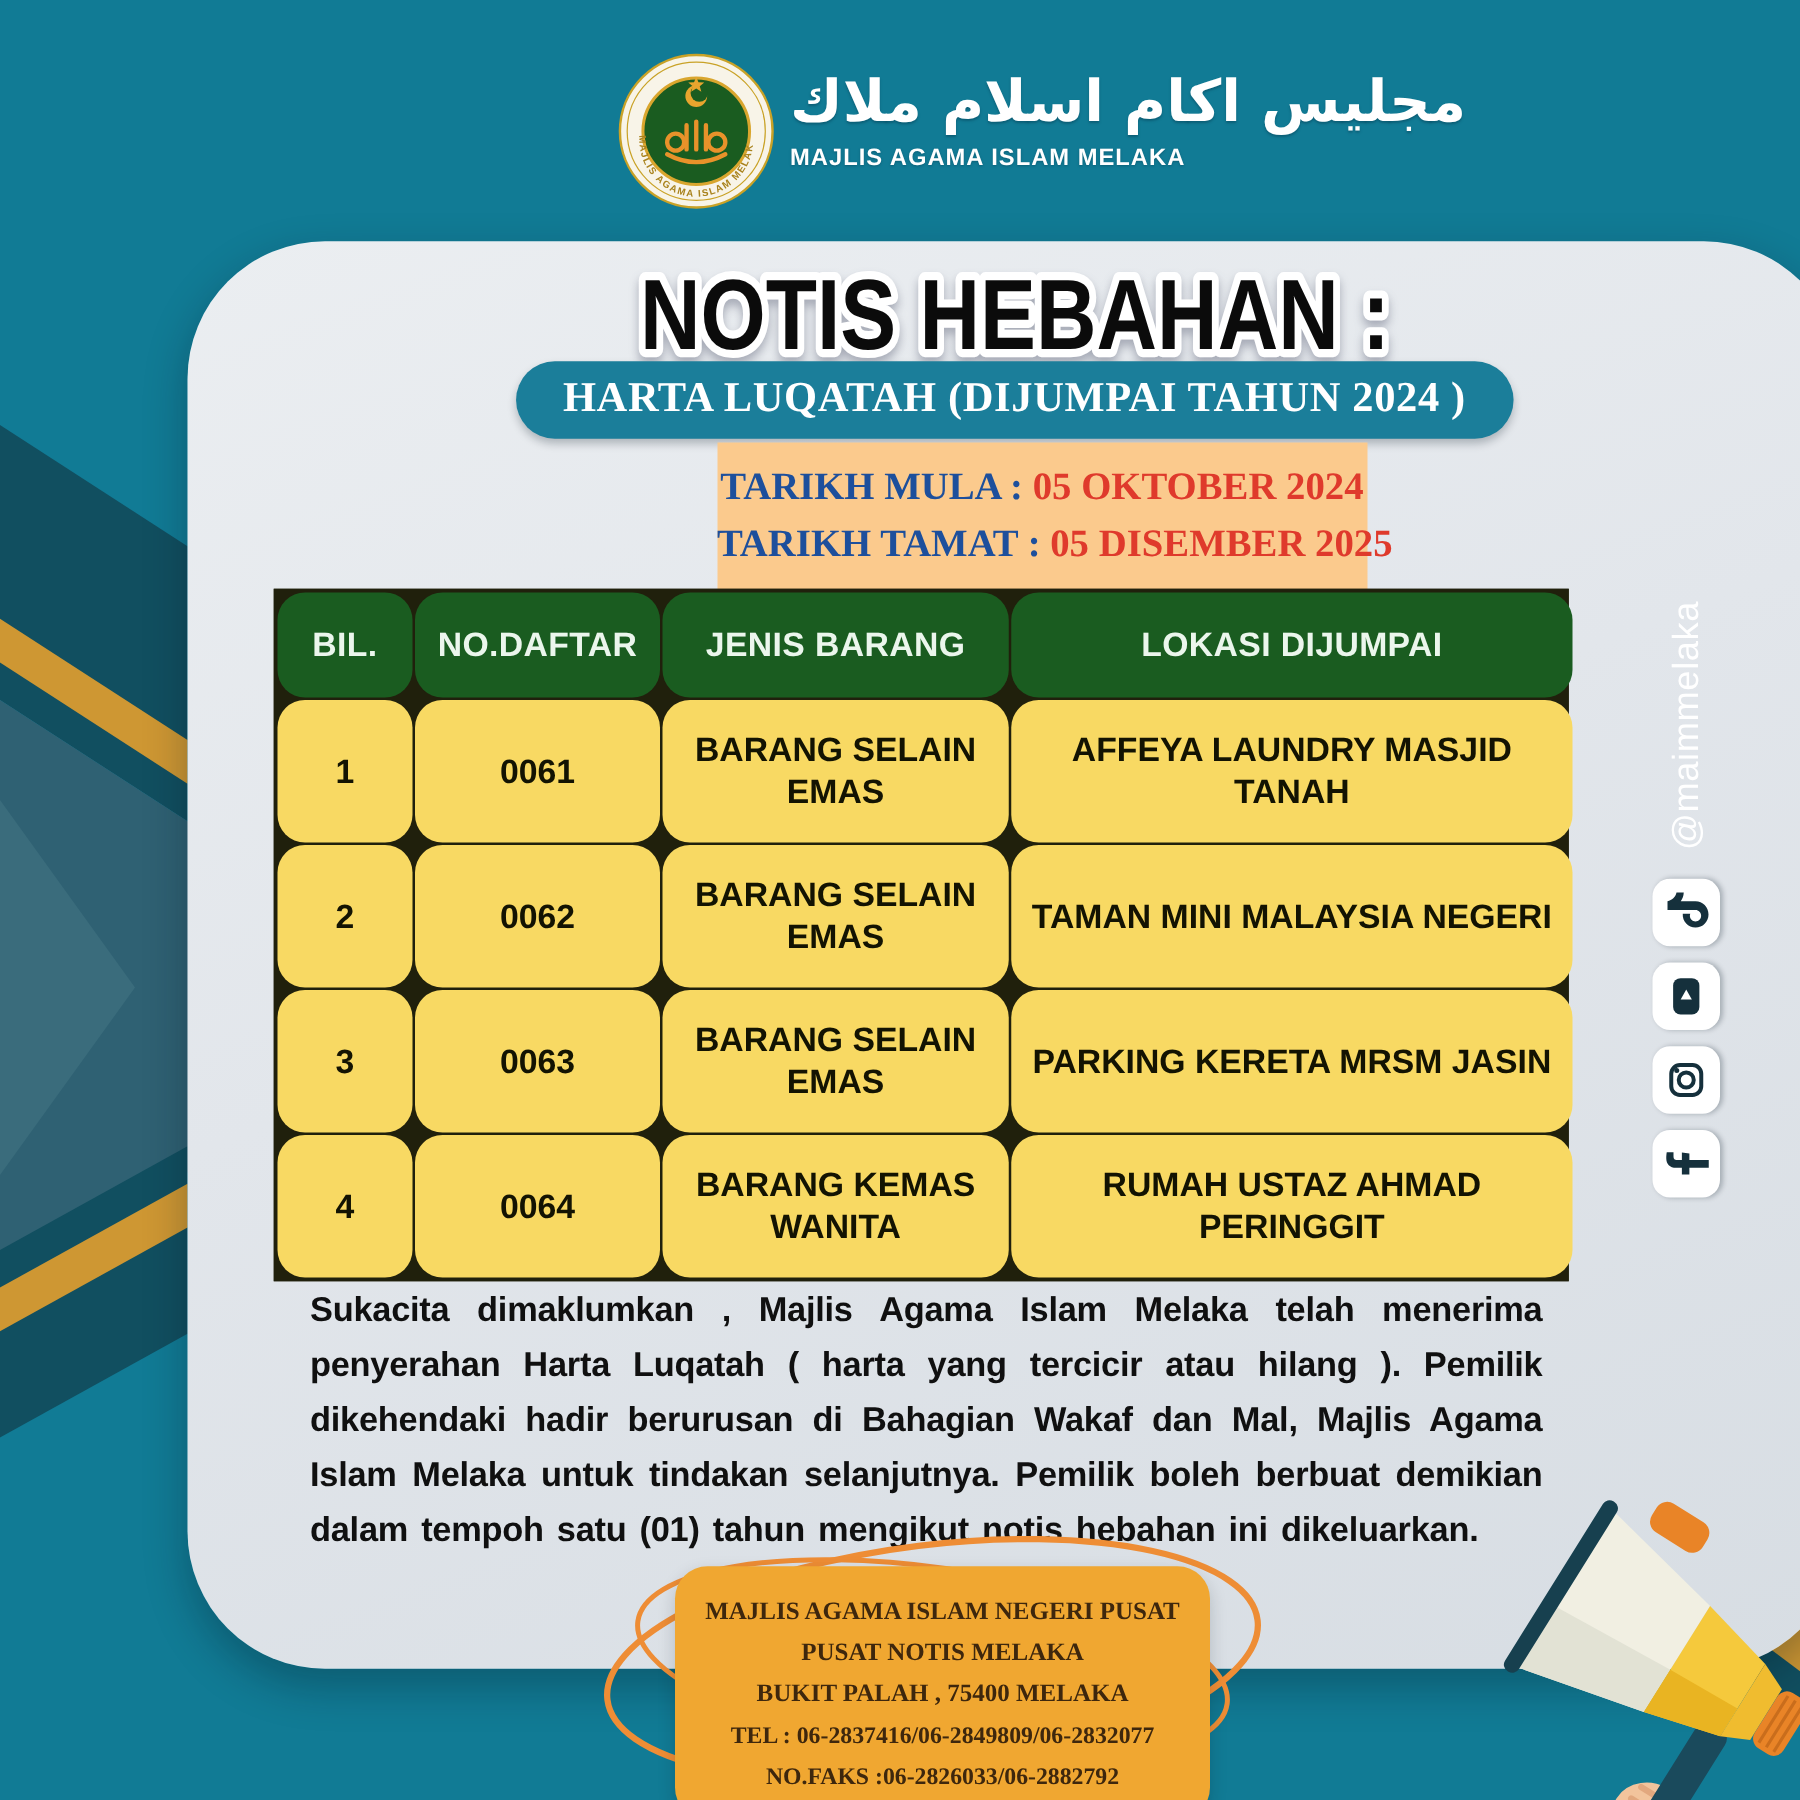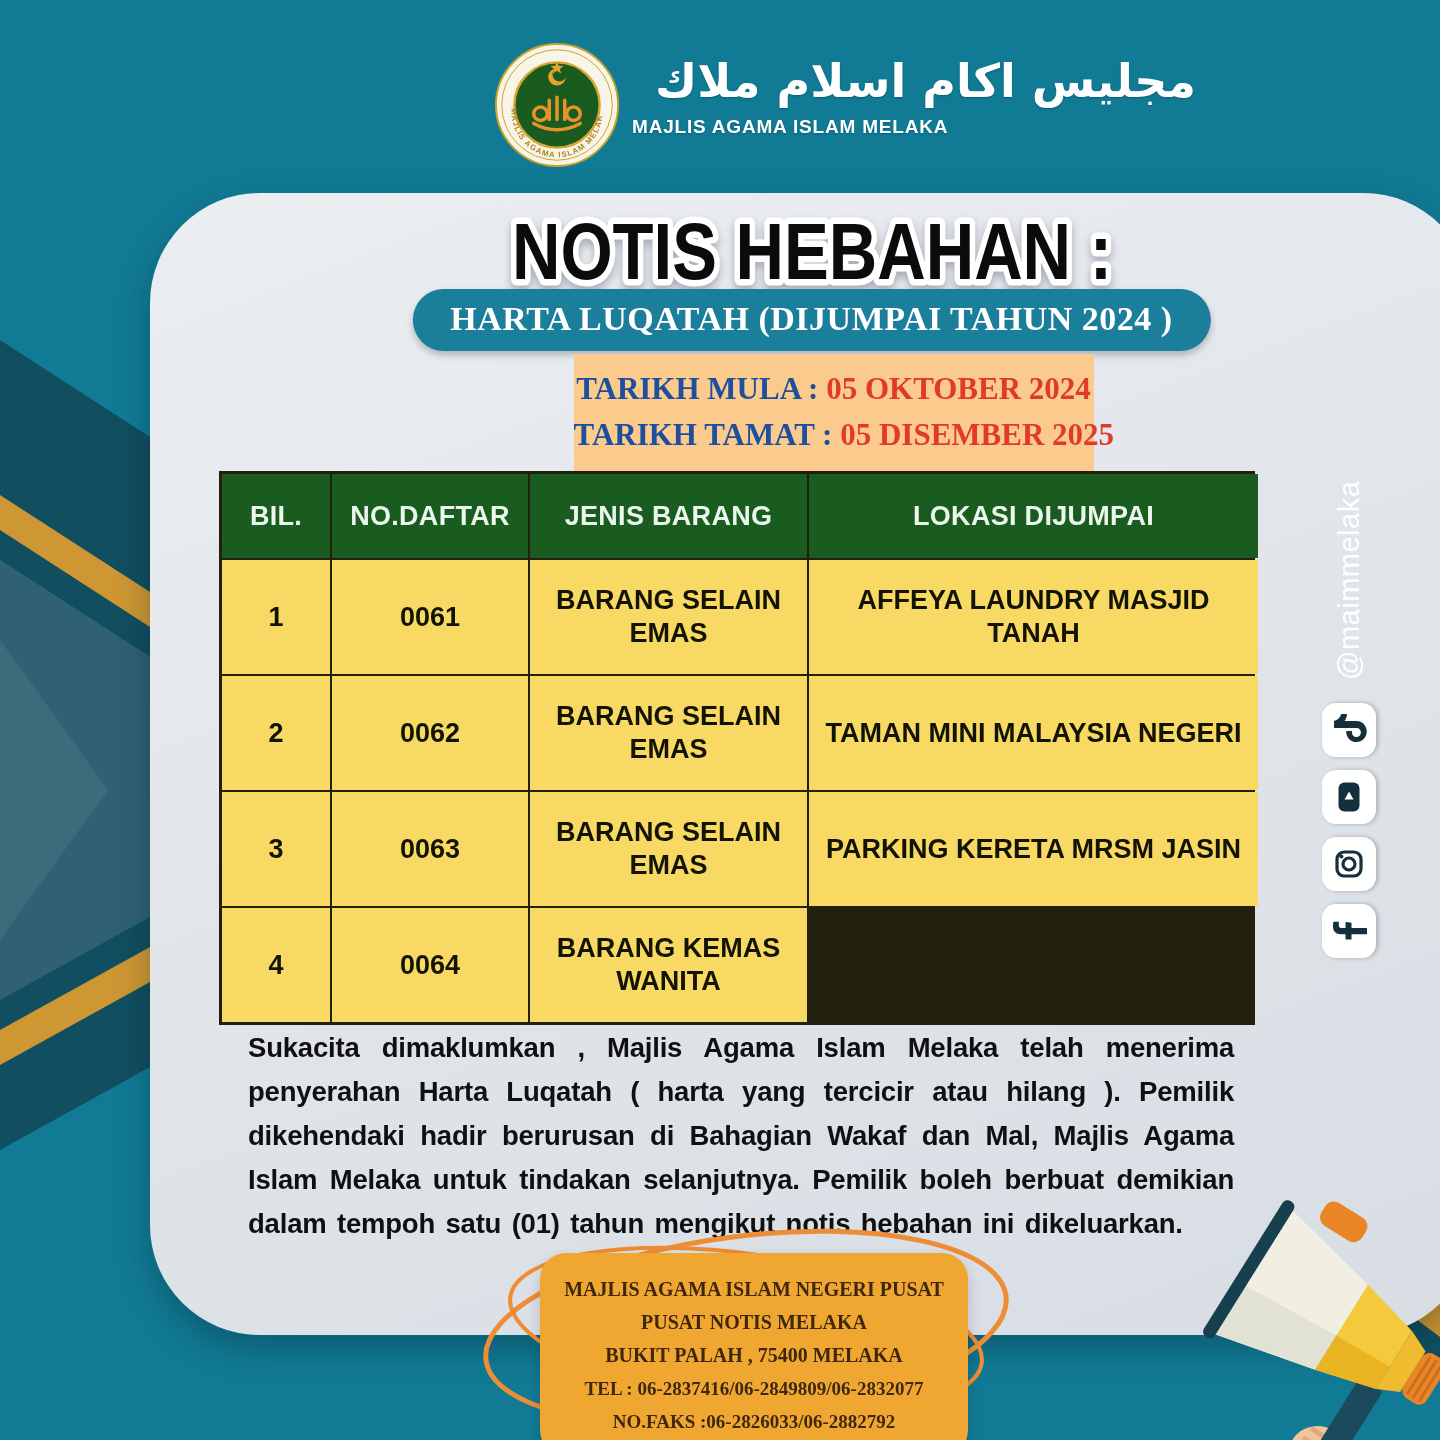--- a/index.html
+++ b/index.html
@@ -11,21 +11,20 @@
   
   #bg-svg{position:absolute;left:0;top:0;z-index:0;}
   
   #logo-svg{position:absolute;left:494px;top:42px;z-index:2;}
   .header-text{position:absolute;left:632px;top:52px;z-index:2;color:#ffffff;}
   .arabic-line{
     font-family:"DejaVu Sans", sans-serif;
     font-size:46px;line-height:58px;font-weight:bold;
     text-shadow:0 1px 2px rgba(0,40,60,.35);
     direction:rtl;
-    margin-left:23px;
   }
   .org-line{
     font-size:19px;font-weight:bold;letter-spacing:.8px;margin-top:6px;
     text-shadow:0 1px 2px rgba(0,40,60,.35);
   }
   
   .card{
     position:absolute;left:150px;top:193px;width:1323px;height:1142px;
     border-radius:110px;z-index:1;
     background:linear-gradient(160deg,#EBEEF1 0%,#E2E6EB 45%,#D7DDE3 100%);
@@ -54,21 +53,21 @@
   .date-value{color:#DF3A2C;}
   
   .tbl{
     position:absolute;left:69px;top:278px;width:1030px;
     display:grid;grid-template-columns:108px 196px 277px 449px;
     grid-template-rows:84px repeat(4,114px);
     border:3px solid #20200C;background:#20200C;grid-gap:2px;
   }
   .tbl .cell{
     display:flex;align-items:center;justify-content:center;text-align:center;
-    padding:4px 14px;box-sizing:border-box;
+    padding:4px 14px;box-sizing:border-box;border-radius:22px;
   }
   .th{background:#1A5C20;color:#EBF6EC;font-weight:bold;font-size:27px;letter-spacing:.3px;}
   .td{background:#F8D963;color:#131302;font-weight:bold;font-size:27px;line-height:33px;}
   
   .body-text{
     position:absolute;left:98px;top:833px;width:986px;
     font-size:27.5px;font-weight:bold;color:#101010;line-height:44px;
     text-align:justify;letter-spacing:-0.2px;word-spacing:3px;
   }
   
@@ -192,20 +191,21 @@
     <div class="cell td">TAMAN MINI MALAYSIA NEGERI</div>
 
     <div class="cell td">3</div>
     <div class="cell td">0063</div>
     <div class="cell td">BARANG SELAIN EMAS</div>
     <div class="cell td">PARKING KERETA MRSM JASIN</div>
 
     <div class="cell td">4</div>
     <div class="cell td">0064</div>
     <div class="cell td">BARANG KEMAS WANITA</div>
+    <div class="cell td">RUMAH USTAZ AHMAD PERINGGIT</div>
   </div>
 
   <div class="body-text">Sukacita dimaklumkan , Majlis Agama Islam Melaka telah menerima penyerahan Harta Luqatah ( harta yang tercicir atau hilang ). Pemilik dikehendaki hadir berurusan di Bahagian Wakaf dan Mal, Majlis Agama Islam Melaka untuk tindakan selanjutnya. Pemilik boleh berbuat demikian dalam tempoh satu (01) tahun mengikut notis hebahan ini dikeluarkan.</div>
 </div>
 
 <svg id="rings-svg" width="556" height="218" viewBox="0 0 556 218">
   <ellipse cx="278" cy="106" rx="262" ry="92" fill="none" stroke="#EE8D35" stroke-width="5" transform="rotate(-7 278 106)"></ellipse>
   <ellipse cx="278" cy="108" rx="238" ry="76" fill="none" stroke="#EE8D35" stroke-width="4" transform="rotate(8 278 108)"></ellipse>
 </svg>
 

